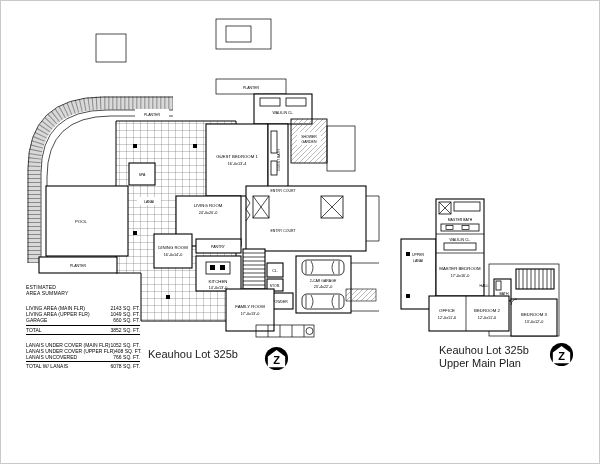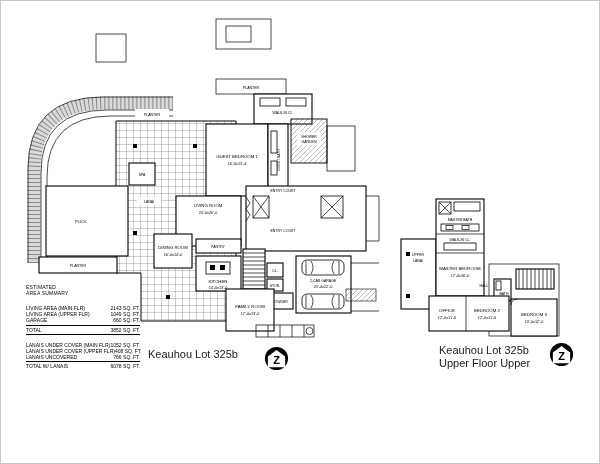--- a/index.html
+++ b/index.html
@@ -324,21 +324,21 @@
       <span>TOTAL W/ LANAIS</span>
       <span class="val">6078 SQ. FT.</span>
     </div>
   </div>
 
   <div class="plan-title title-main">
     <div>Keauhou Lot 325b</div>
   </div>
   <div class="plan-title title-upper">
     <div>Keauhou Lot 325b</div>
-    <div>Upper Floor Upper</div>
+    <div>Upper Main Plan</div>
   </div>
 
   <svg class="logo logo-main" viewBox="0 0 26 26">
     <circle cx="13" cy="13" r="12" fill="#000"></circle>
     <path d="M13 4.2 L22 11 V22 H4 V11 Z" fill="#fff"></path>
     <text x="13" y="18.2" text-anchor="middle" font-size="11.5" font-weight="bold" fill="#000">Z</text>
   </svg>
   <svg class="logo logo-upper" viewBox="0 0 26 26">
     <circle cx="13" cy="13" r="12" fill="#000"></circle>
     <path d="M13 4.2 L22 11 V22 H4 V11 Z" fill="#fff"></path>

